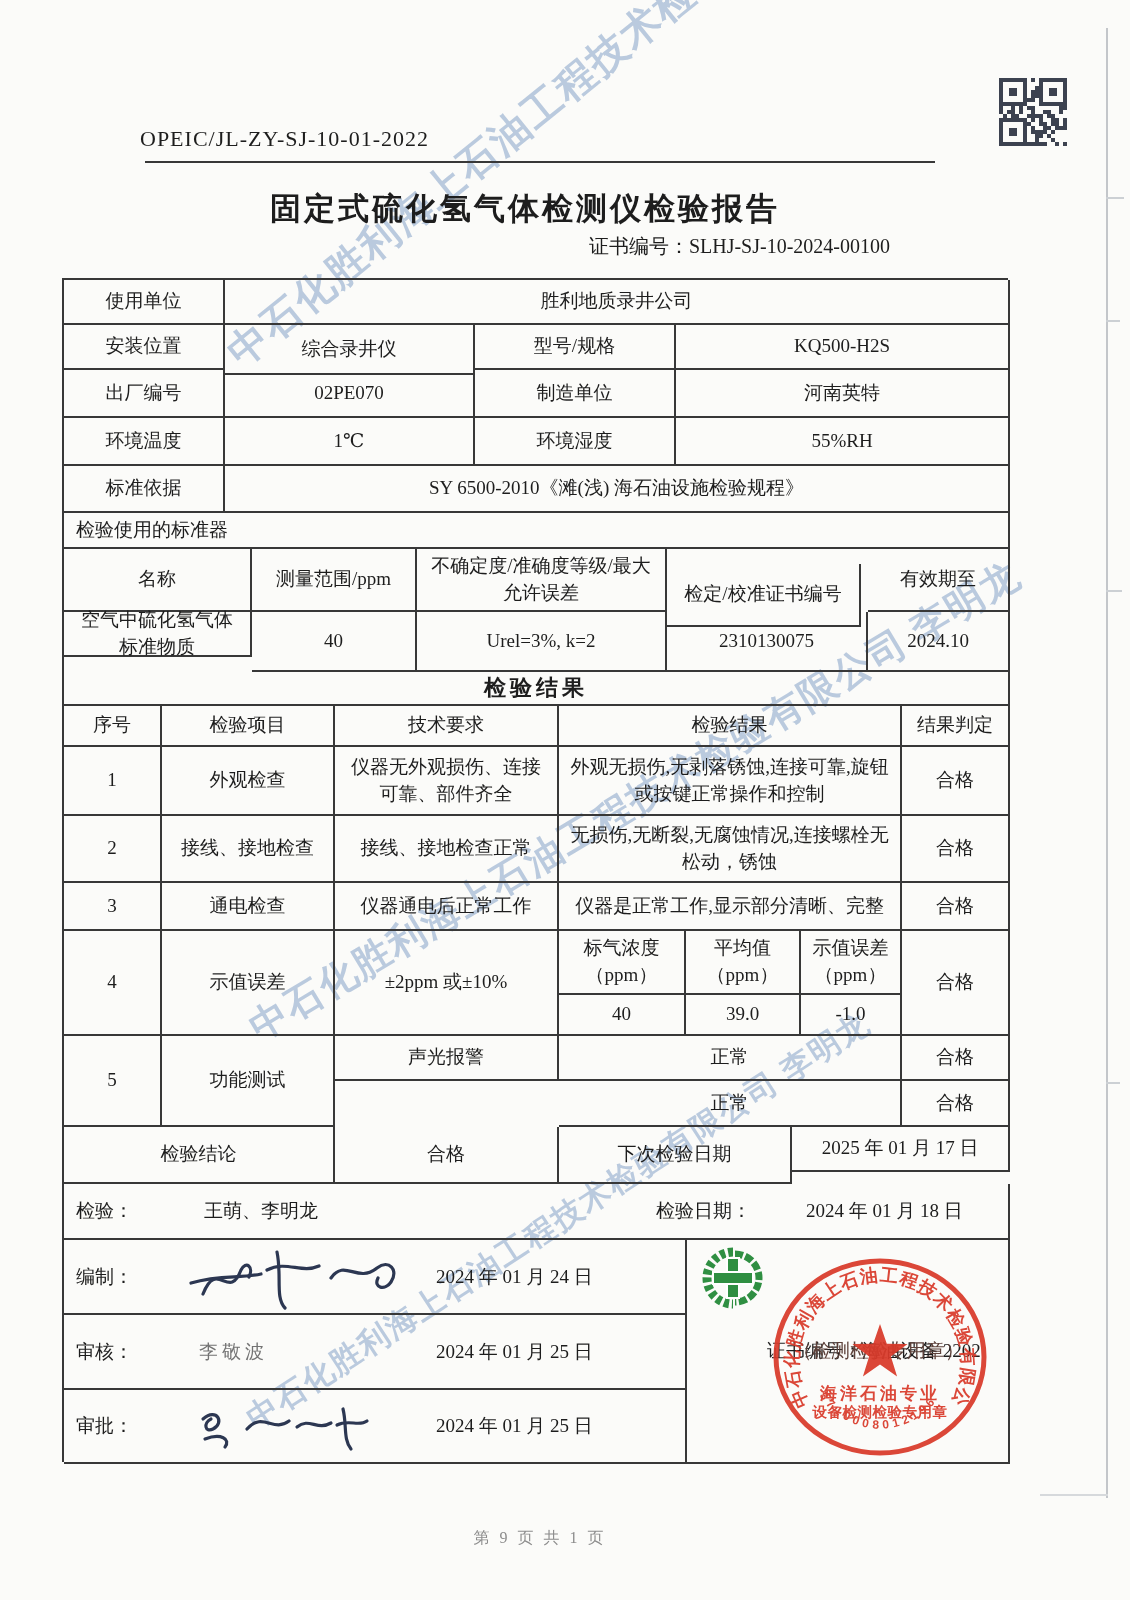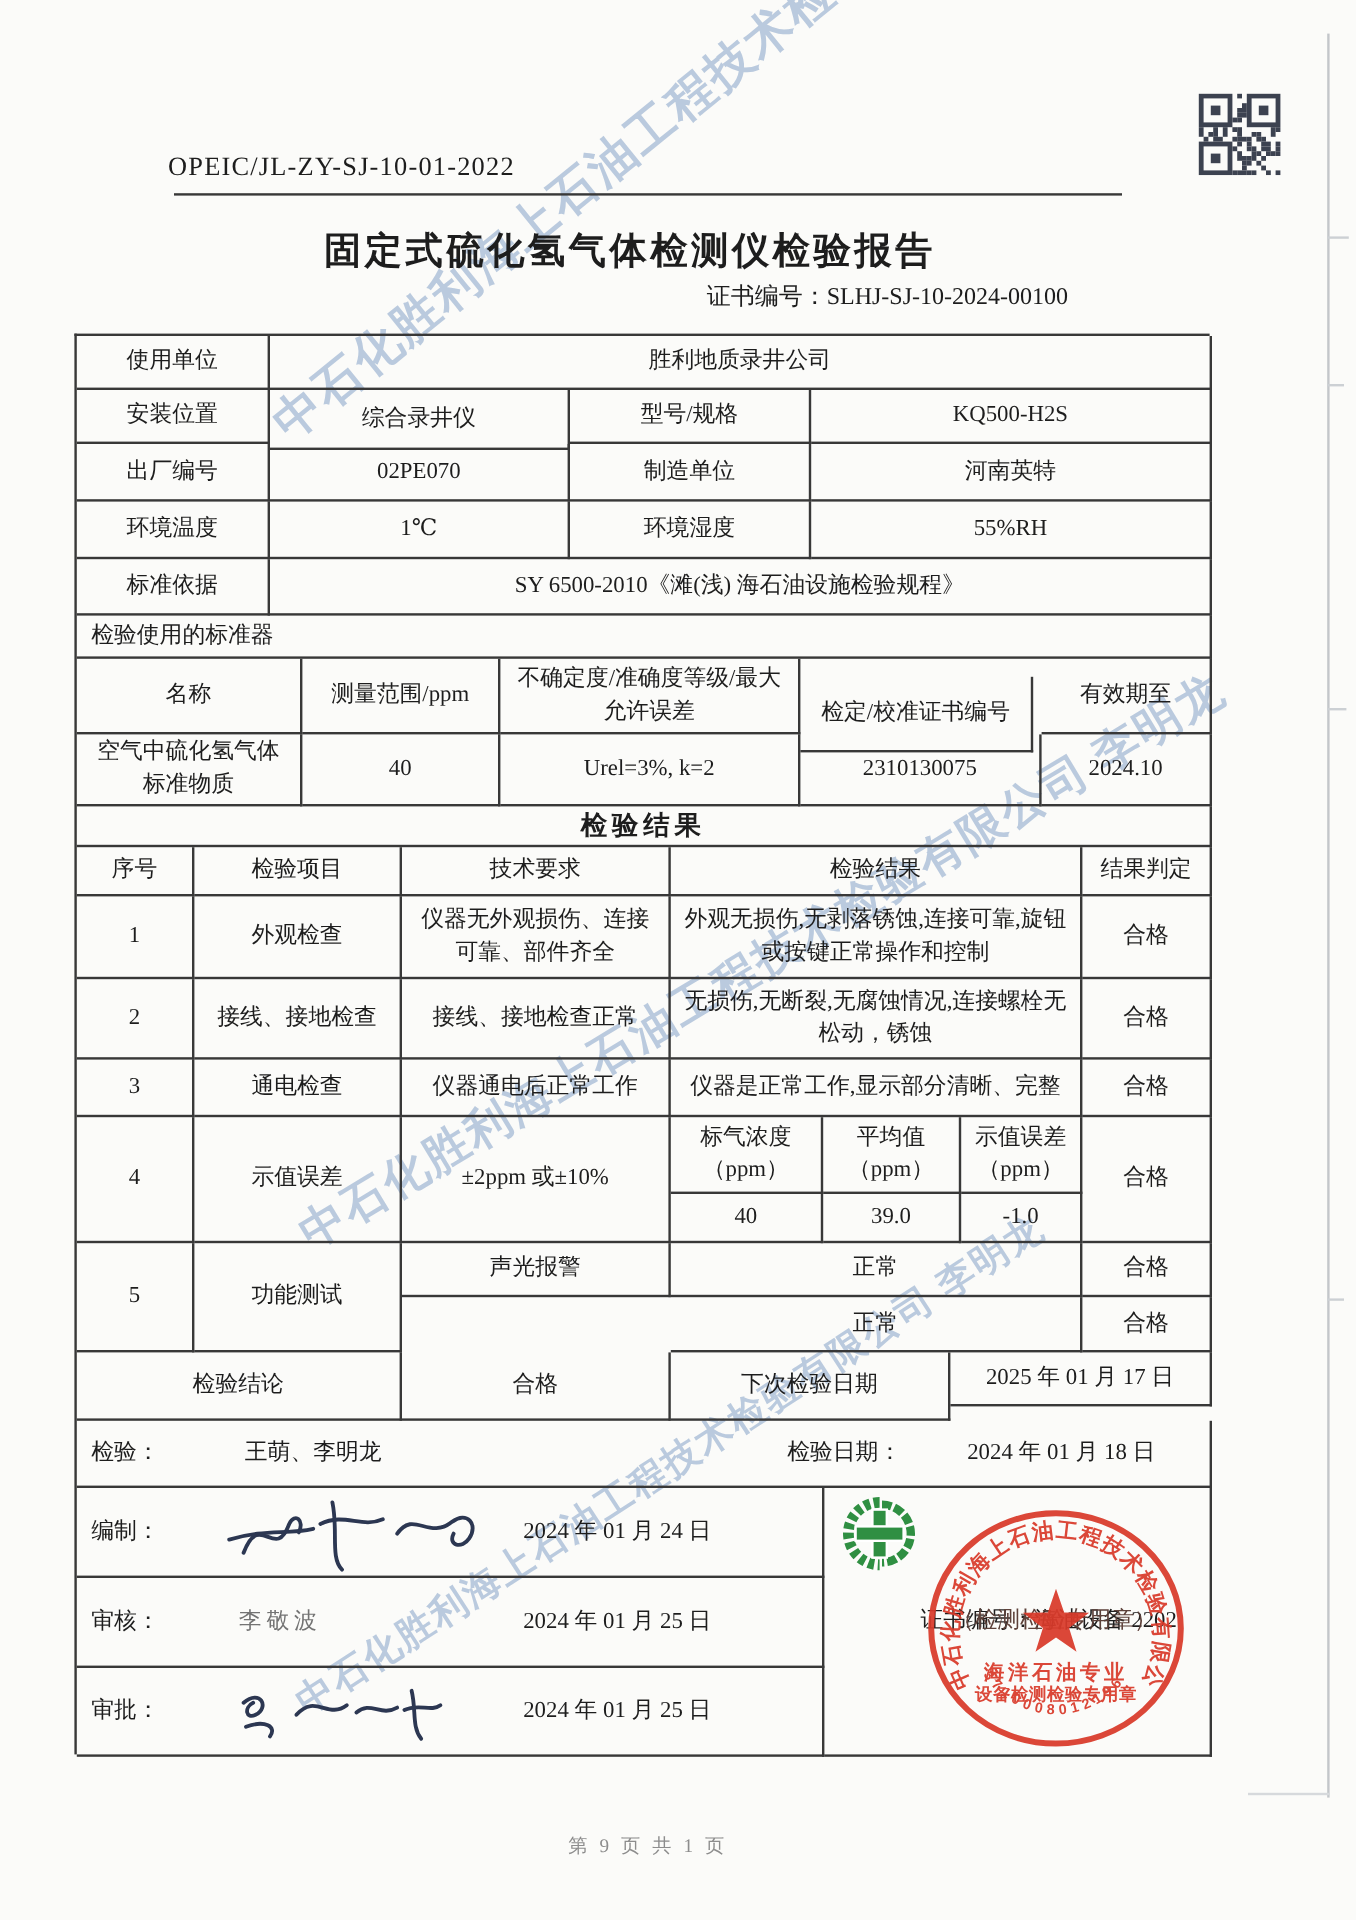--- a/index.html
+++ b/index.html
@@ -160,21 +160,21 @@
     <div class="c" style="left:161px;top:186px;width:785px;height:47px">SY 6500-2010《滩(浅) 海石油设施检验规程》</div>
 
     <div class="c lt" style="left:0;top:233px;width:946px;height:36px">检验使用的标准器</div>
 
     <div class="c" style="left:0;top:269px;width:188px;height:63px">名称</div>
     <div class="c" style="left:188px;top:269px;width:165px;height:63px">测量范围/ppm</div>
     <div class="c" style="left:353px;top:269px;width:250px;height:63px">不确定度/准确度等级/最大允许误差</div>
     <div class="c" style="left:603px;top:284px;width:194px;height:63px">检定/校准证书编号</div>
     <div class="c" style="left:804px;top:269px;width:142px;height:63px">有效期至</div>
 
-    <div class="c" style="left:0;top:332px;width:188px;height:60px">空气中硫化氢气体标准物质</div>
+    <div class="c" style="left:0;top:332px;width:188px;height:45px">空气中硫化氢气体标准物质</div>
     <div class="c" style="left:188px;top:332px;width:165px;height:60px">40</div>
     <div class="c" style="left:353px;top:332px;width:250px;height:60px">Urel=3%, k=2</div>
     <div class="c" style="left:603px;top:332px;width:201px;height:60px">2310130075</div>
     <div class="c" style="left:804px;top:332px;width:142px;height:60px">2024.10</div>
 
     <div class="c big" style="left:0;top:392px;width:946px;height:34px">检验结果</div>
 
     <div class="c" style="left:0;top:426px;width:98px;height:41px">序号</div>
     <div class="c" style="left:98px;top:426px;width:173px;height:41px">检验项目</div>
     <div class="c" style="left:271px;top:426px;width:224px;height:41px">技术要求</div>

